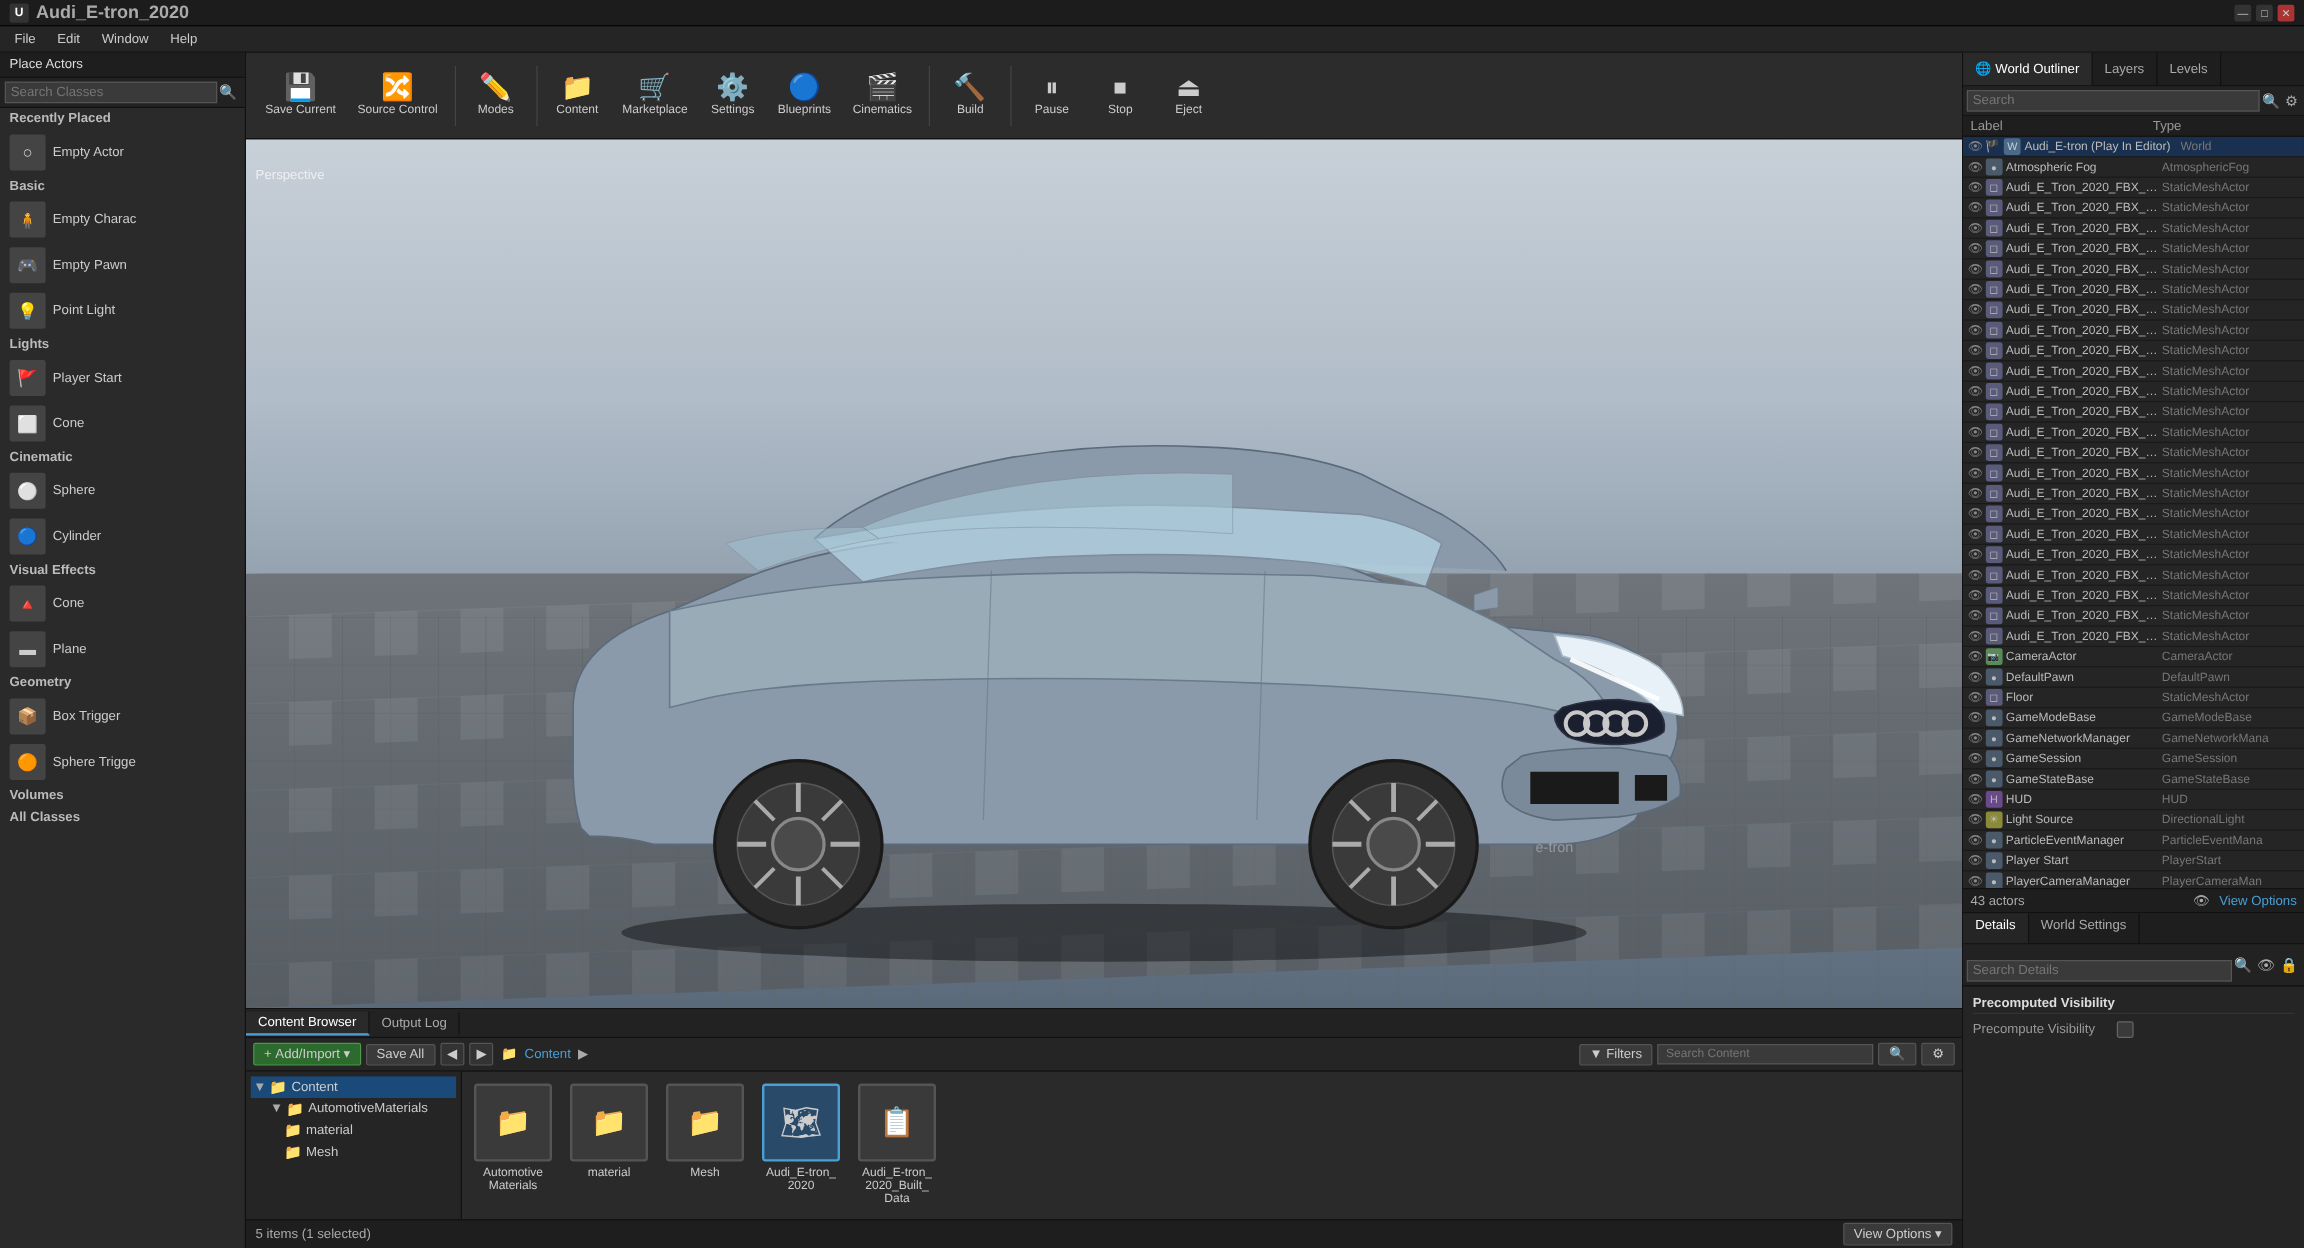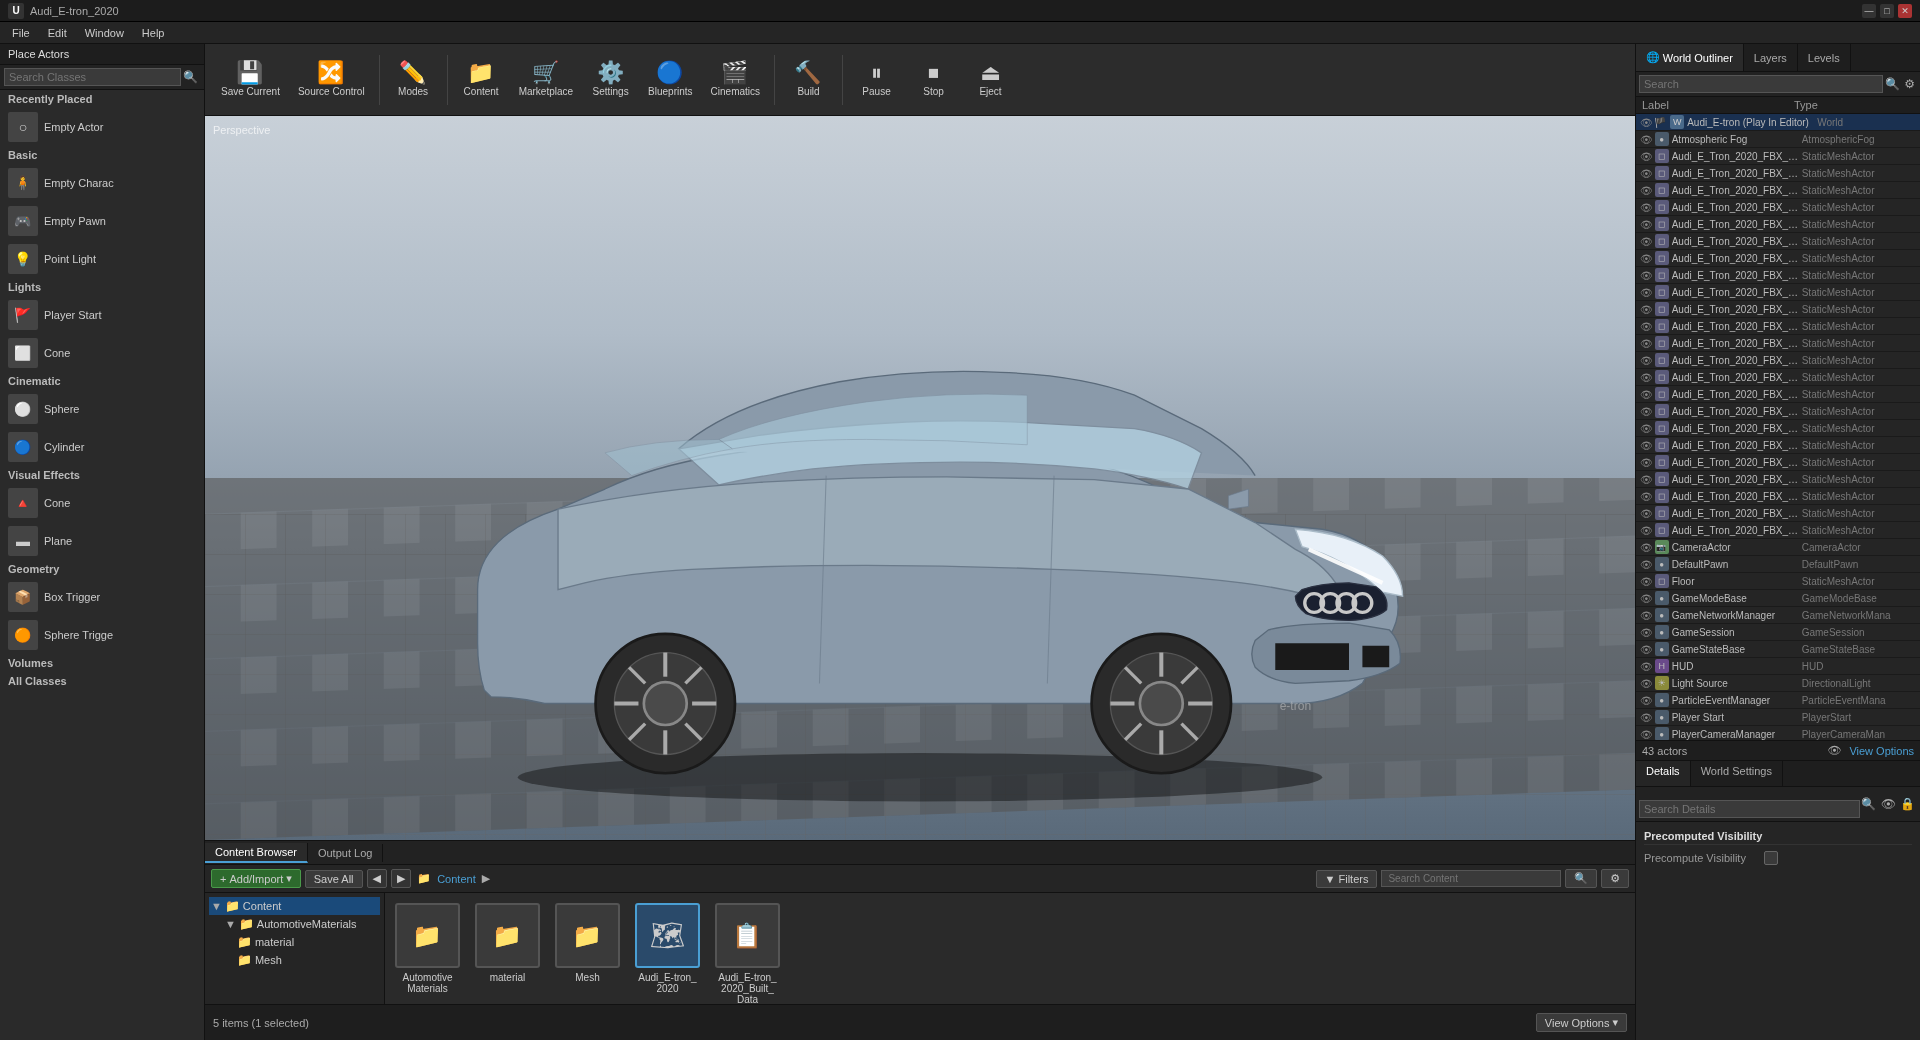--- a/index.html
+++ b/index.html
@@ -8,21 +8,21 @@
     
     #titlebar {
       height: 22px;
       background: #1c1c1c;
       display: flex;
       align-items: center;
       padding: 0 8px;
       border-bottom: 1px solid #000;
     }
     #titlebar .ue-logo { width: 16px; height: 16px; background: #333; border-radius: 2px; margin-right: 6px; display: flex; align-items: center; justify-content: center; color: #fff; font-size: 10px; font-weight: bold; }
-    #titlebar .title { font-size: 11px; color: #aaa; }
+    #titlebar .title { font-size: 15px; color: #aaa; font-weight: bold; }
     #titlebar .window-controls { margin-left: auto; display: flex; gap: 4px; }
     #titlebar .win-btn { width: 14px; height: 14px; border-radius: 2px; cursor: pointer; display: flex; align-items: center; justify-content: center; font-size: 9px; color: #ccc; background: #333; }
 
     
     #menubar {
       height: 22px;
       background: #252525;
       display: flex;
       align-items: center;
       padding: 0 4px;
@@ -256,21 +256,21 @@
       border: 2px solid #555;
       border-radius: 3px;
       display: flex;
       align-items: center;
       justify-content: center;
       font-size: 24px;
     }
     .item-thumb.selected { border-color: #4a9fd4; background: #2a3a4a; }
     .item-label { font-size: 10px; color: #ccc; text-align: center; max-width: 70px; word-break: break-word; }
     #bottom-status {
-      height: 36px;
+      height: 24px;
       background: #1e1e1e;
       border-top: 1px solid #111;
       display: flex;
       align-items: center;
       padding: 0 8px;
       font-size: 11px;
       color: #aaa;
       justify-content: space-between;
     }
 
@@ -421,21 +421,21 @@
     .details-checkbox { width: 14px; height: 14px; background: #3a3a3a; border: 1px solid #666; border-radius: 2px; cursor: pointer; }
 
     
     ::-webkit-scrollbar { width: 8px; height: 8px; }
     ::-webkit-scrollbar-track { background: #1a1a1a; }
     ::-webkit-scrollbar-thumb { background: #555; border-radius: 4px; }
 
     .search-icon-btn { background: none; border: none; color: #aaa; cursor: pointer; padding: 0 2px; font-size: 12px; }
 
     
-    .viewport-info { position: absolute; top: 8px; left: 8px; color: rgba(255,255,255,0.7); font-size: 11px; }
+    .viewport-info { position: absolute; top: 24px; left: 8px; color: rgba(255,255,255,0.7); font-size: 11px; }
   </style>
 </head>
 <body>
 
 <div id="titlebar">
   <div class="ue-logo">U</div>
   <span class="title">Audi_E-tron_2020</span>
   <div class="window-controls">
     <div class="win-btn">—</div>
     <div class="win-btn">□</div>

